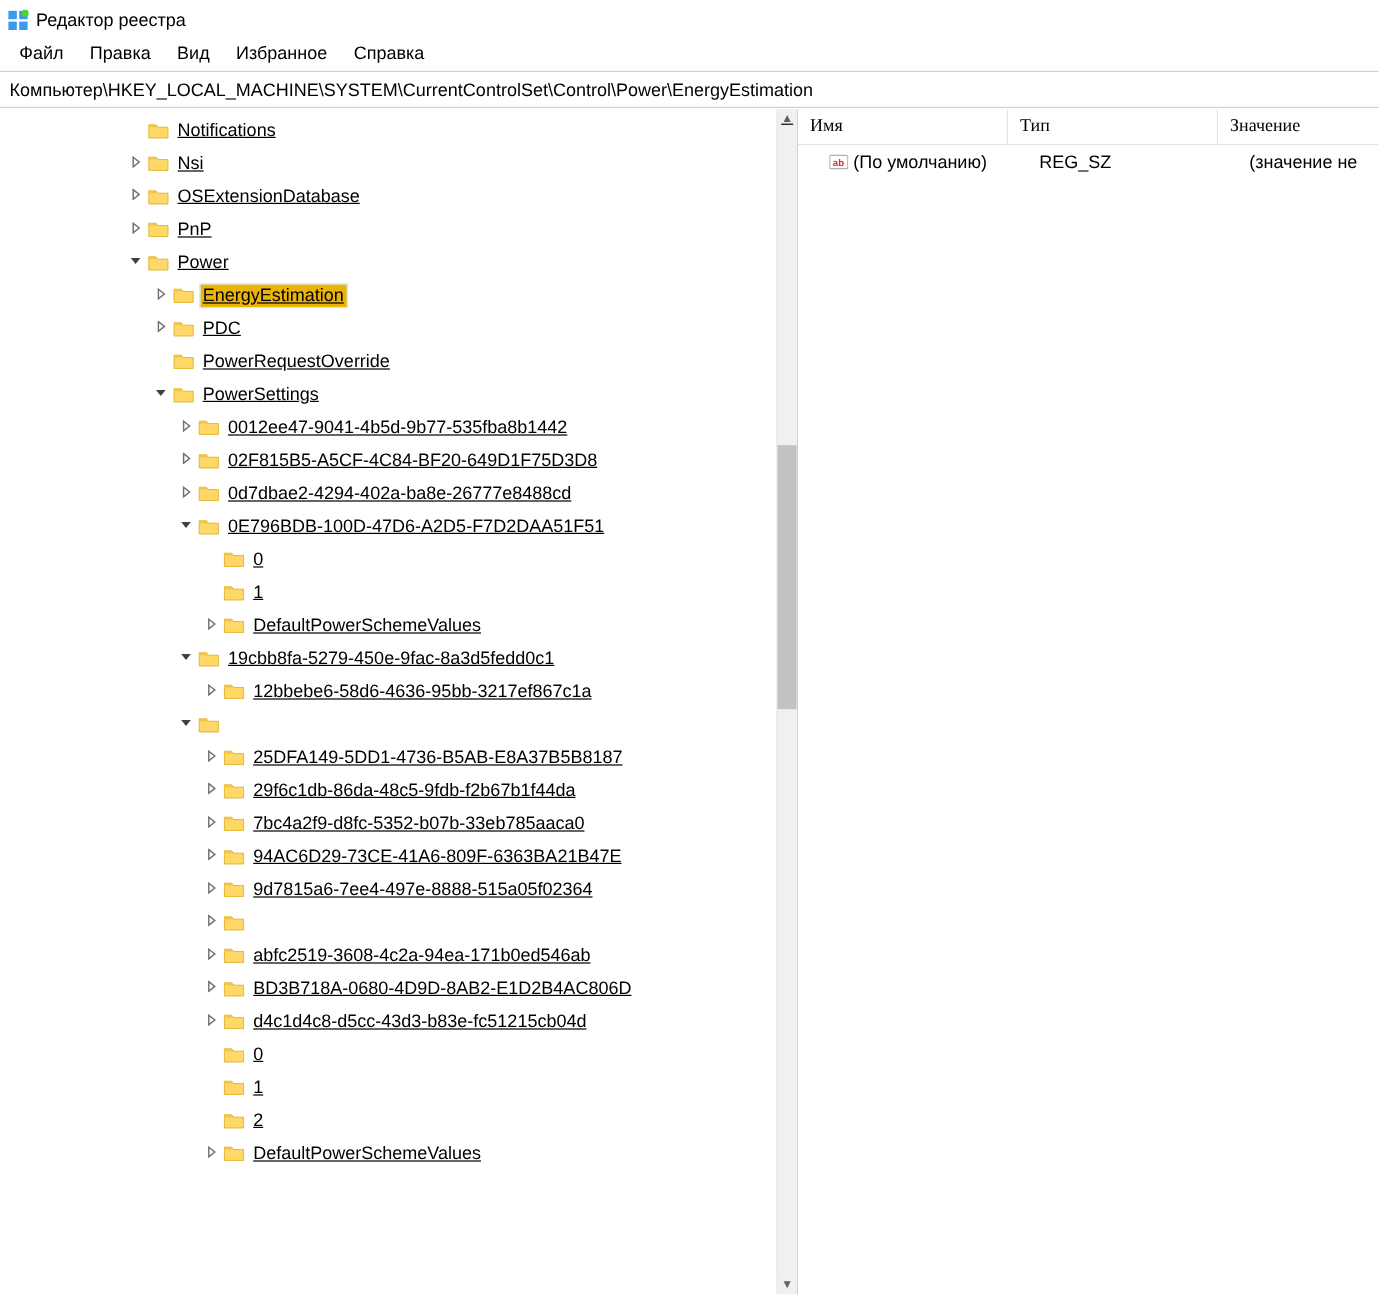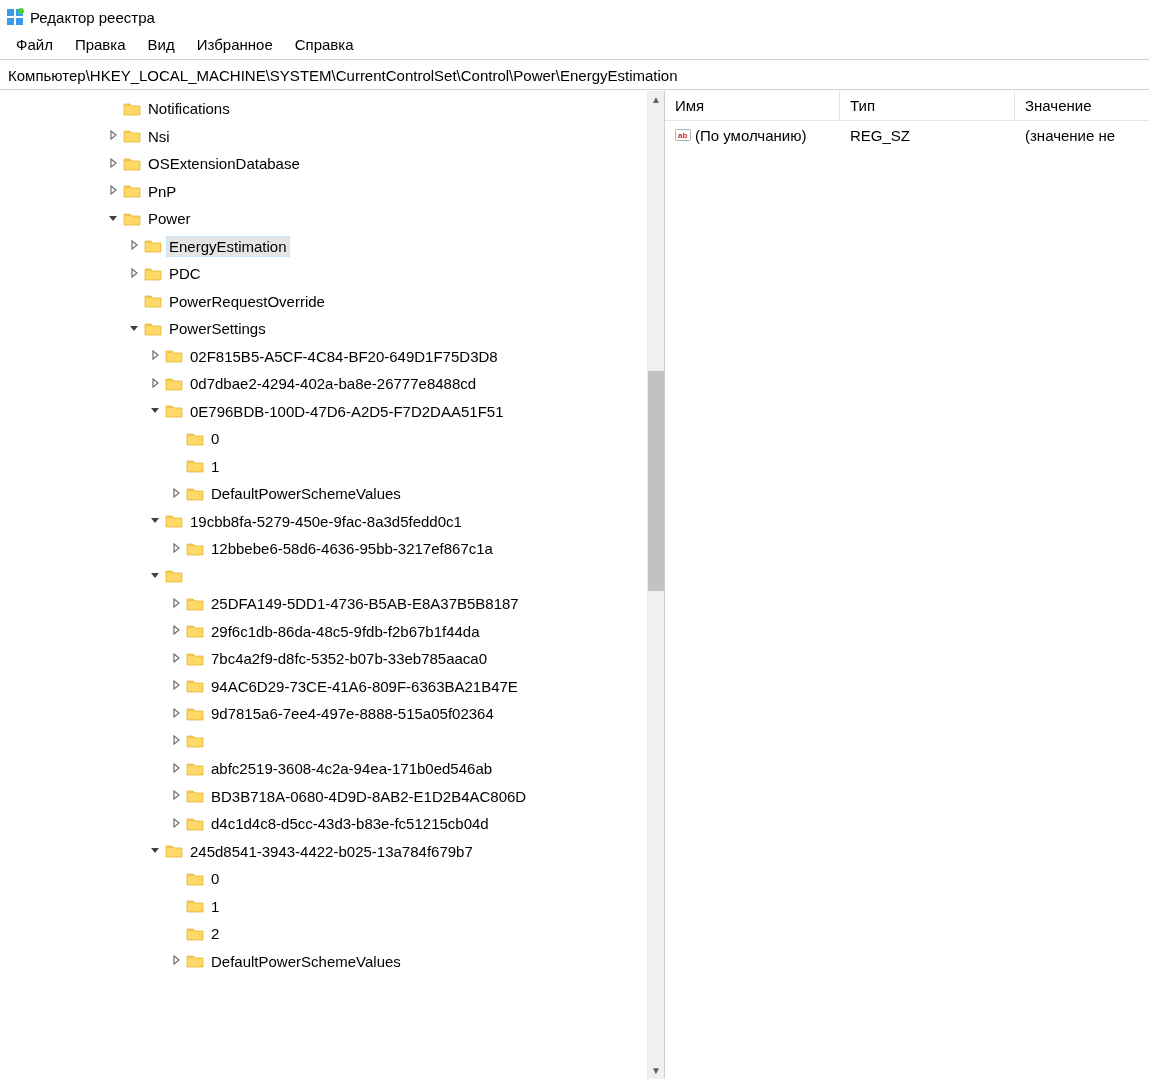--- a/index.html
+++ b/index.html
@@ -58,20 +58,21 @@
     display: flex;
     overflow: hidden;
     border-top: 1px solid #fff;
   }
   .tree-panel {
     width: 665px;
     border-right: 1px solid #d0d0d0;
     overflow: hidden;
     position: relative;
     display: flex;
+    text-decoration: underline;
   }
   .tree-scroll {
     flex: 1;
     overflow: hidden;
     padding-top: 4px;
   }
   .tree-scrollbar {
     width: 17px;
     background: #f0f0f0;
     border-left: 1px solid #e8e8e8;
@@ -93,21 +94,21 @@
   
   .tree-row {
     display: flex;
     align-items: center;
     height: 27.5px;
     white-space: nowrap;
     font-size: 15px;
   }
   .tree-row .indent { display:inline-block; height:100%; flex:0 0 auto; }
   .tree-row.selected .label {
-    background: #e5e5e5;
+    background: #eab308;
     outline: 1px solid #cce8ff;
   }
   .expander {
     width: 16px; text-align:center;
     color: #606060;
     font-size: 11px;
     display:inline-block;
     flex:0 0 auto;
     user-select:none;
   }
@@ -126,20 +127,21 @@
     overflow: hidden;
     display: flex;
     flex-direction: column;
   }
   .values-header {
     display: flex;
     height: 30px;
     border-bottom: 1px solid #e5e5e5;
     align-items: flex-end;
     background: #fff;
+    font-family: Liberation Serif, serif;
   }
   .col {
     padding: 0 10px;
     font-size: 15px;
     border-right: 1px solid #e5e5e5;
     height: 100%;
     display:flex; align-items:center;
     color:#000;
   }
   .col.name { width: 175px; }
@@ -149,21 +151,21 @@
     flex:1;
     overflow:hidden;
   }
   .value-row {
     display:flex;
     height: 28px;
     align-items:center;
     font-size:15px;
   }
   .value-row .cell { padding: 0 10px; display:flex; align-items:center; gap:4px; }
-  .value-row .cell.name { width:175px; }
+  .value-row .cell.name { width:175px;margin-left:16px; }
   .value-row .cell.type { width:175px; }
   .value-row .cell.value { flex:1;text-align:right; }
   .str-icon {
     width:16px; height:16px;
     display:inline-block;
     flex:0 0 auto;
   }
 </style>
 </head>
 <body>
@@ -292,20 +294,31 @@
         </div>
         <div class="tree-row">
           <span class="indent" style="width: 147px;"></span>
           <span class="expander "><svg width="10" height="10" viewBox="0 0 10 10">
               <path d="M3 1 L8 5 L3 9 Z" fill="none" stroke="#707070" stroke-width="1.2"></path>
             </svg></span>
           <span class="folder-icon"><svg viewBox="0 0 18 16" width="18" height="16">
               <path d="M1 3 L7 3 L9 5 L17 5 L17 14 L1 14 Z" fill="#ffd868" stroke="#d9a400" stroke-width="0.6"></path>
               <path d="M1 3 L7 3 L9 5 L1 5 Z" fill="#f2c34b"></path>
             </svg></span>
+          <span class="label">0012ee47-9041-4b5d-9b77-535fba8b1442</span>
+        </div>
+        <div class="tree-row">
+          <span class="indent" style="width: 147px;"></span>
+          <span class="expander "><svg width="10" height="10" viewBox="0 0 10 10">
+              <path d="M3 1 L8 5 L3 9 Z" fill="none" stroke="#707070" stroke-width="1.2"></path>
+            </svg></span>
+          <span class="folder-icon"><svg viewBox="0 0 18 16" width="18" height="16">
+              <path d="M1 3 L7 3 L9 5 L17 5 L17 14 L1 14 Z" fill="#ffd868" stroke="#d9a400" stroke-width="0.6"></path>
+              <path d="M1 3 L7 3 L9 5 L1 5 Z" fill="#f2c34b"></path>
+            </svg></span>
           <span class="label">02F815B5-A5CF-4C84-BF20-649D1F75D3D8</span>
         </div>
         <div class="tree-row">
           <span class="indent" style="width: 147px;"></span>
           <span class="expander "><svg width="10" height="10" viewBox="0 0 10 10">
               <path d="M3 1 L8 5 L3 9 Z" fill="none" stroke="#707070" stroke-width="1.2"></path>
             </svg></span>
           <span class="folder-icon"><svg viewBox="0 0 18 16" width="18" height="16">
               <path d="M1 3 L7 3 L9 5 L17 5 L17 14 L1 14 Z" fill="#ffd868" stroke="#d9a400" stroke-width="0.6"></path>
               <path d="M1 3 L7 3 L9 5 L1 5 Z" fill="#f2c34b"></path>
@@ -474,31 +487,20 @@
         <div class="tree-row">
           <span class="indent" style="width: 168px;"></span>
           <span class="expander "><svg width="10" height="10" viewBox="0 0 10 10">
               <path d="M3 1 L8 5 L3 9 Z" fill="none" stroke="#707070" stroke-width="1.2"></path>
             </svg></span>
           <span class="folder-icon"><svg viewBox="0 0 18 16" width="18" height="16">
               <path d="M1 3 L7 3 L9 5 L17 5 L17 14 L1 14 Z" fill="#ffd868" stroke="#d9a400" stroke-width="0.6"></path>
               <path d="M1 3 L7 3 L9 5 L1 5 Z" fill="#f2c34b"></path>
             </svg></span>
           <span class="label">d4c1d4c8-d5cc-43d3-b83e-fc51215cb04d</span>
-        </div>
-        <div class="tree-row">
-          <span class="indent" style="width: 147px;"></span>
-          <span class="expander open"><svg width="10" height="10" viewBox="0 0 10 10">
-              <path d="M1 3 L9 3 L5 8 Z" fill="#404040"></path>
-            </svg></span>
-          <span class="folder-icon"><svg viewBox="0 0 18 16" width="18" height="16">
-              <path d="M1 3 L7 3 L9 5 L17 5 L17 14 L1 14 Z" fill="#ffd868" stroke="#d9a400" stroke-width="0.6"></path>
-              <path d="M1 3 L7 3 L9 5 L1 5 Z" fill="#f2c34b"></path>
-            </svg></span>
-          <span class="label">245d8541-3943-4422-b025-13a784f679b7</span>
         </div>
         <div class="tree-row">
           <span class="indent" style="width: 168px;"></span>
           <span class="expander blank"> </span>
           <span class="folder-icon"><svg viewBox="0 0 18 16" width="18" height="16">
               <path d="M1 3 L7 3 L9 5 L17 5 L17 14 L1 14 Z" fill="#ffd868" stroke="#d9a400" stroke-width="0.6"></path>
               <path d="M1 3 L7 3 L9 5 L1 5 Z" fill="#f2c34b"></path>
             </svg></span>
           <span class="label">0</span>
         </div>

